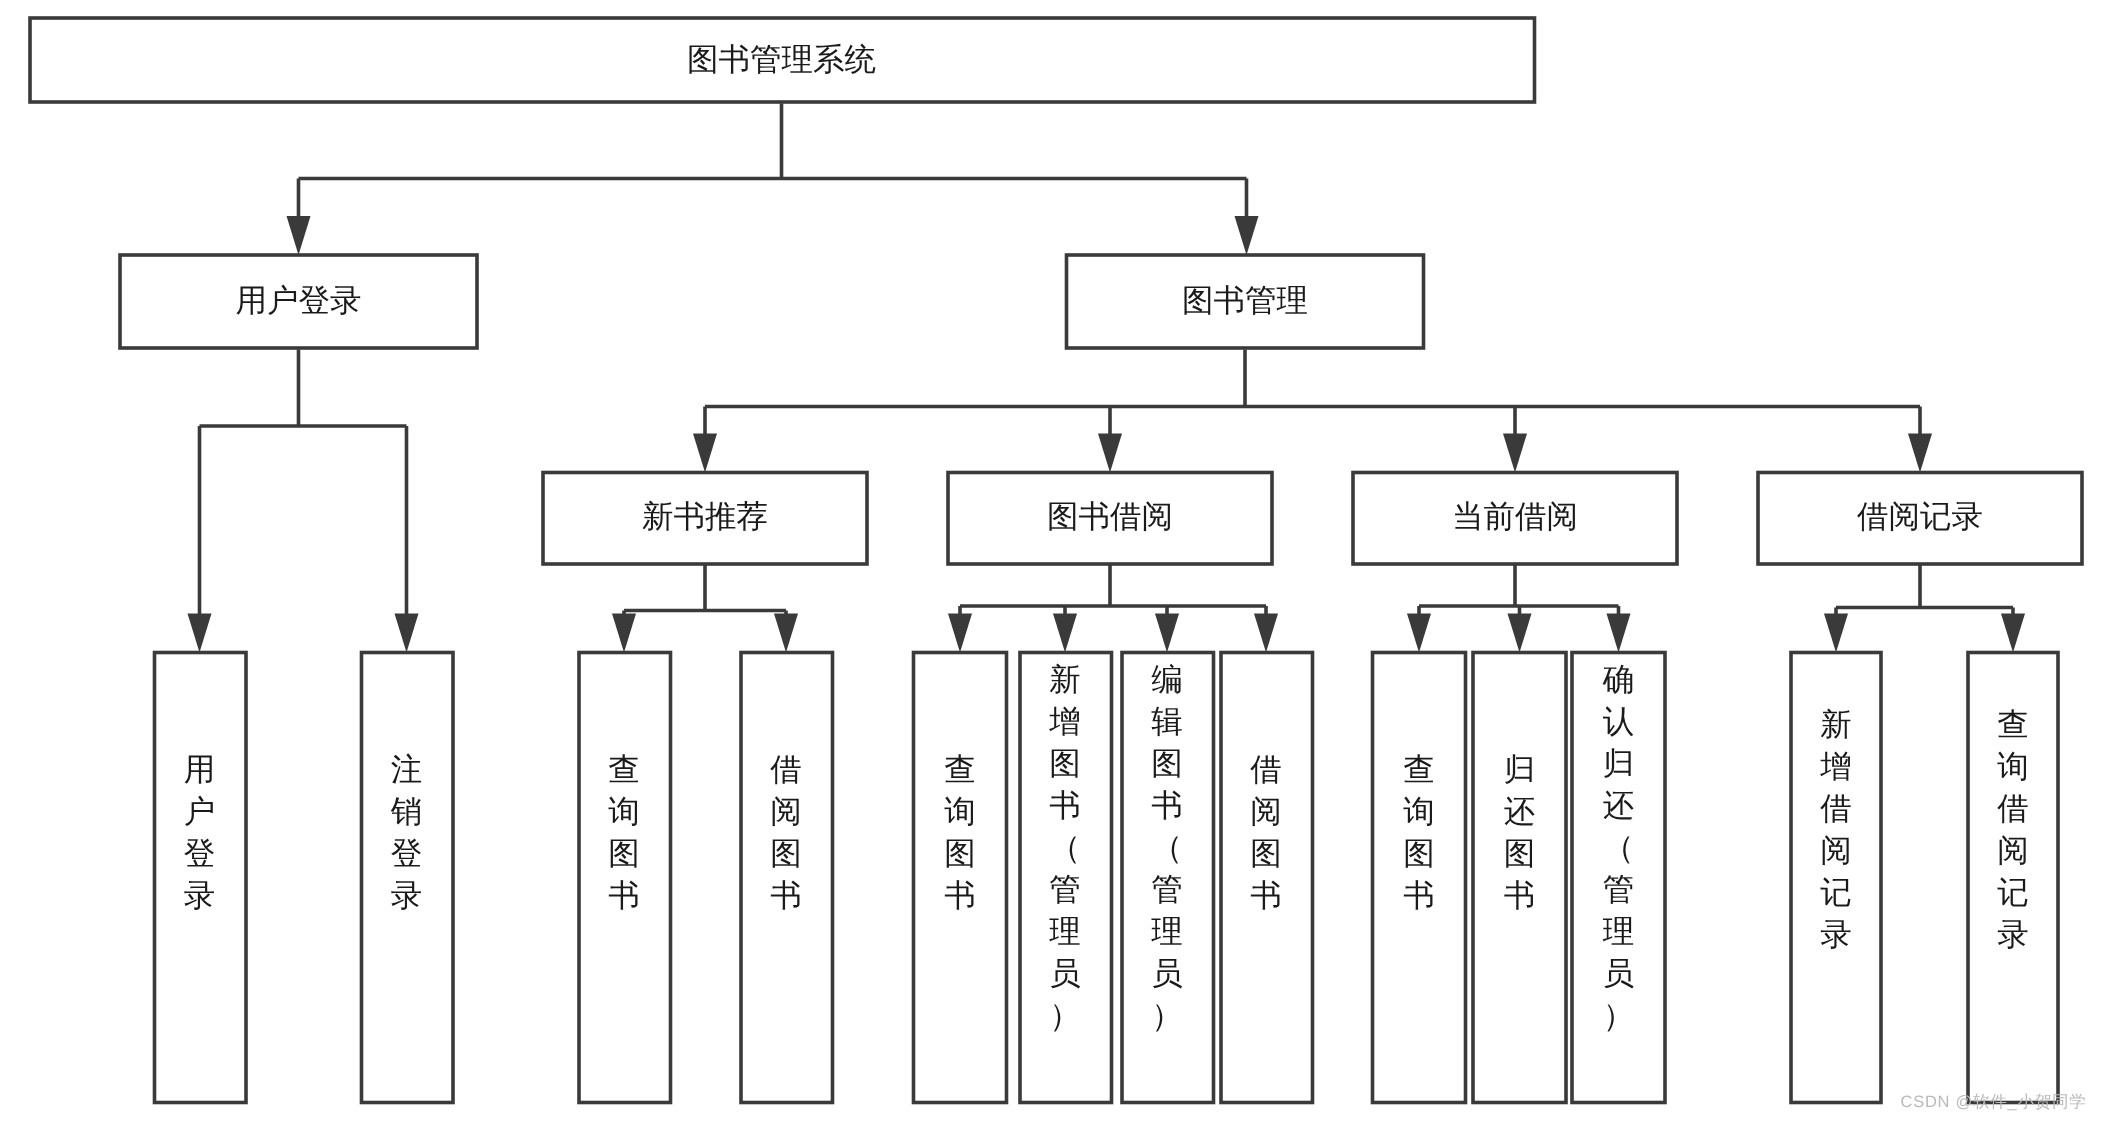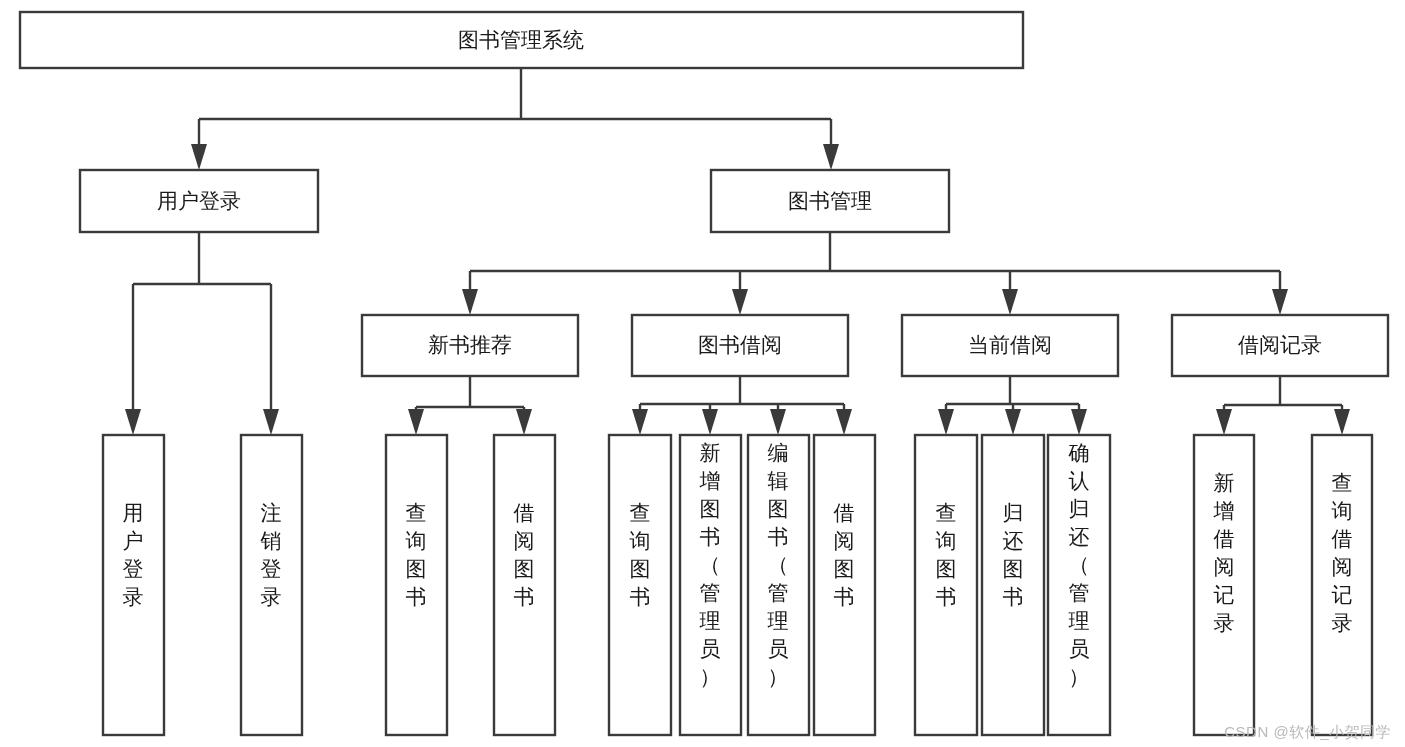--- a/index.html
+++ b/index.html
@@ -45,21 +45,21 @@
   }
   .arrow-head {
     fill: #3a3a3a;
     stroke: none;
   }
   .watermark {
     position: absolute;
     right: 14px;
     bottom: 5px;
     font-family: "Liberation Sans", "DejaVu Sans", sans-serif;
-    font-size: 15px;
+    font-size: 11px;
     color: #b9b9b9;
     white-space: nowrap;
     letter-spacing: 0.5px;
     margin-left: 20px;
   }
 </style>
 </head>
 <body>
 
 <svg id="diagram" viewBox="0 0 1405 747">

